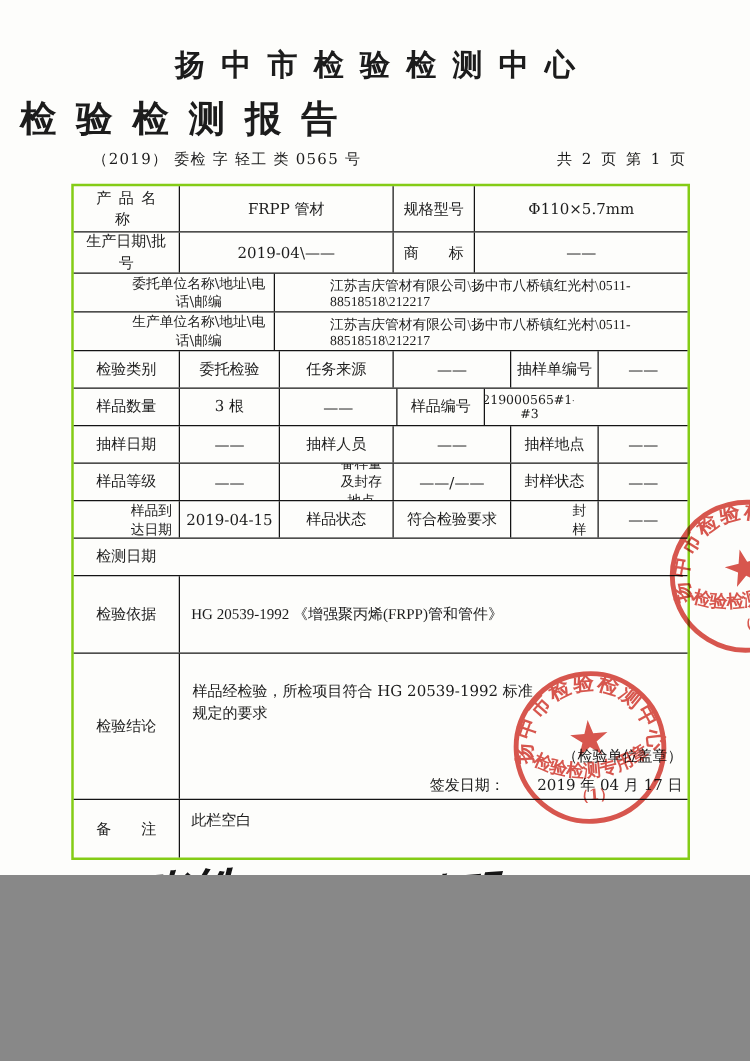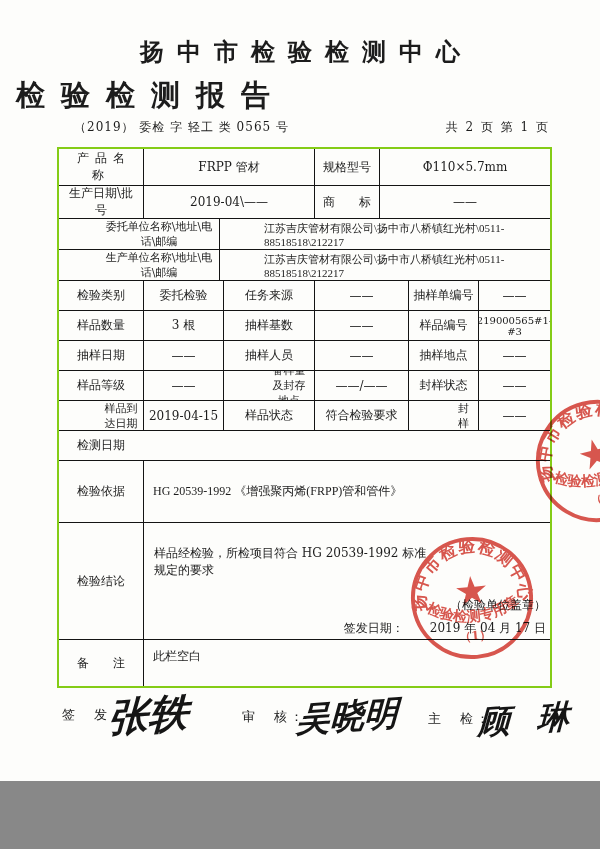--- a/index.html
+++ b/index.html
@@ -1,17 +1,17 @@
 <!DOCTYPE html>
 <html><head>
 <meta charset="utf-8">
 <style>
   html,body { margin:0; padding:0; background:#888; }
   .page {
-    position:relative; width:600px; height:781px; margin:0 auto;
+    position:relative; width:600px; height:700px; margin:0 auto;
     background:#fdfdfb; overflow:hidden;
     font-family:"DejaVu Serif","Liberation Serif",serif;
     color:#1c1c1c;
   }
   .org-title {
     position:absolute; top:36px; left:0; width:100%; text-align:center;
     font-size:24px; font-weight:bold; letter-spacing:13px; text-indent:13px;
   }
   .report-title {
     position:absolute; top:76px; left:0; width:100%; text-align:left;
@@ -100,21 +100,20 @@
       <div class="tcell w80">委托检验</div>
       <div class="tcell w91">任务来源</div>
       <div class="tcell w94">——</div>
       <div class="tcell w70">抽样单编号</div>
       <div class="tcell w72">——</div>
     </div>
 
     <div class="trow h30">
       <div class="tcell cfirst w84">样品数量</div>
       <div class="tcell w80">3 根</div>
-      <div class="tcell w91">抽样基数</div>
       <div class="tcell w94">——</div>
       <div class="tcell w70">样品编号</div>
       <div class="tcell w72 tiny">219000565#1-#3</div>
     </div>
 
     <div class="trow h30">
       <div class="tcell cfirst w84">抽样日期</div>
       <div class="tcell w80">——</div>
       <div class="tcell w91">抽样人员</div>
       <div class="tcell w94">——</div>

